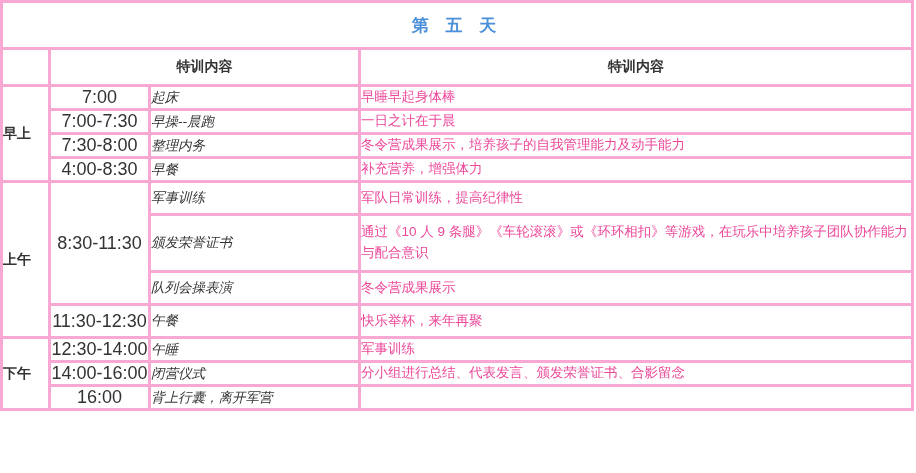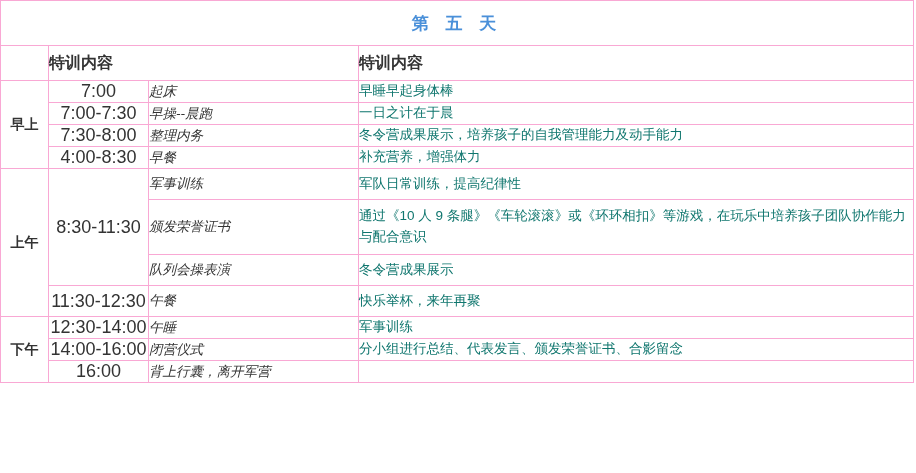--- a/index.html
+++ b/index.html
@@ -18,41 +18,42 @@
     box-sizing: border-box;
     overflow: hidden;
   }
   table.schedule {
     width: 914px;
     border-collapse: collapse;
     table-layout: fixed;
     border: 1px solid #c9d98a;
   }
   table.schedule td {
-    border: 1px solid #f9a8d4;
+    border: 3px solid #f9a8d4;
     padding: 0;
     vertical-align: middle;
   }
   .title-cell {
     height: 44px;
     text-align: center;
     color: #4a90d9;
     font-size: 17px;
     font-weight: bold;
     letter-spacing: 6px;
   }
   .header-cell {
     height: 34px;
+    text-align: center;
     font-weight: bold;
     color: #333333;
-    font-size: 16px;
+    font-size: 14px;
   }
   .period-cell {
     width: 48px;
-    text-align: center;
+    text-align: left;
     font-weight: bold;
     color: #333333;
     font-size: 14px;
   }
   .time-cell {
     width: 100px;
     padding: 5px 0 5px 10px;
     font-size: 18px;
     color: #333333;
     text-align: center;
@@ -60,21 +61,21 @@
   .activity-cell {
     width: 210px;
     padding: 5px 0 5px 12px;
     font-size: 13.5px;
     color: #333333;
     font-style: italic;
   }
   .desc-cell {
     padding: 5px 12px 5px 12px;
     font-size: 13.5px;
-    color: #0f766e;
+    color: #ec4899;
     line-height: 1.55;
   }
   .row-tall td { height: 30px; }
 </style>
 </head>
 <body>
 
 <div class="schedule-wrap">
   <table class="schedule">
     <colgroup>

